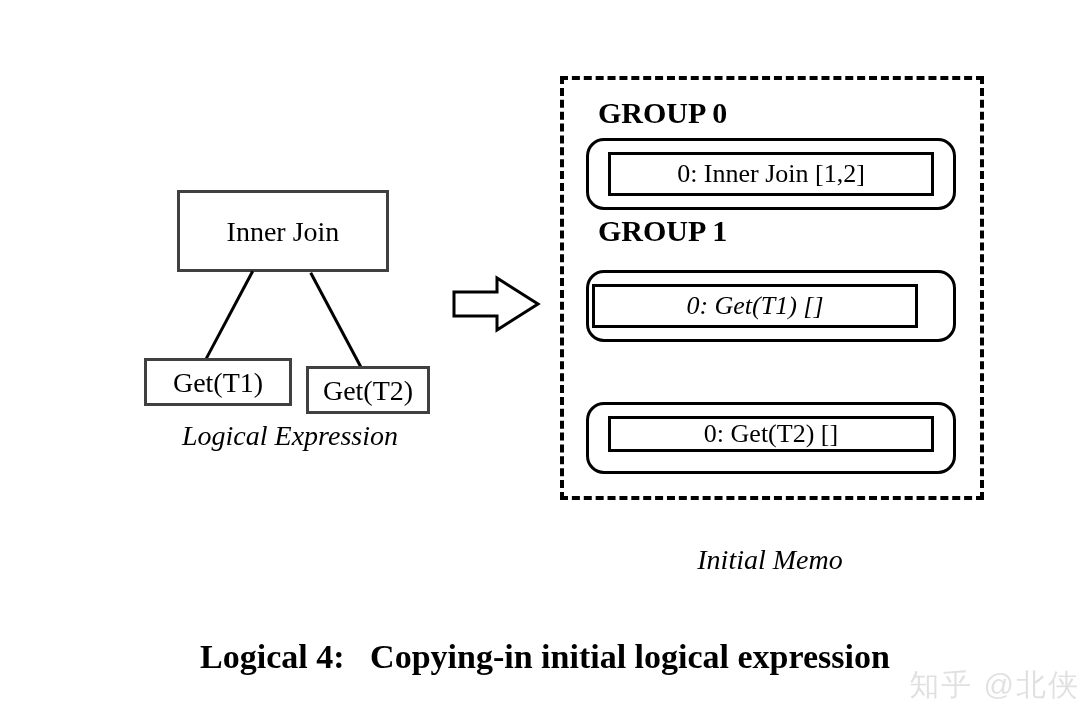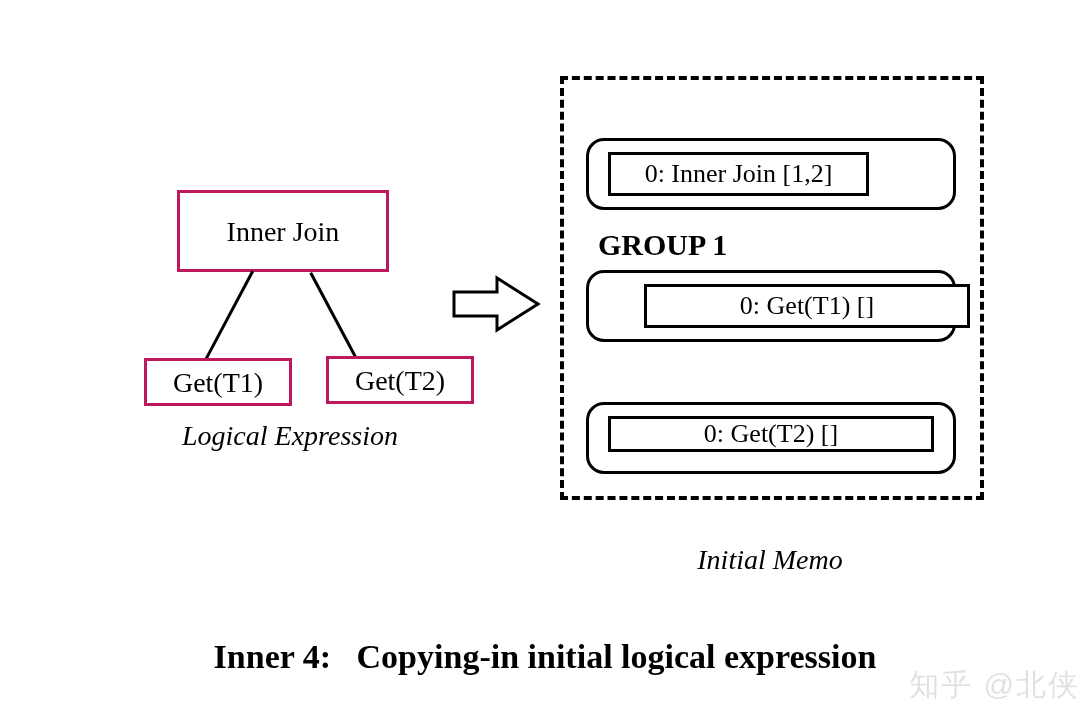--- a/index.html
+++ b/index.html
@@ -11,21 +11,21 @@
     font-family: Georgia, 'Times New Roman', serif;
     color: #000;
   }
   .canvas {
     position: relative;
     width: 1090px;
     height: 714px;
   }
   .box {
     position: absolute;
-    border: 3px solid #be185d;
+    border: 3px solid #404040;
     background: #fff;
     display: flex;
     flex-direction: column;
     align-items: center;
     justify-content: center;
     font-size: 28px;
     line-height: 1.25;
     box-sizing: border-box;
     padding: 4px 8px;
     text-align: center;
@@ -94,50 +94,51 @@
   <div class="box" style="left:177px; top:190px; width:212px; height:82px;">
     <span>Inner Join</span>
   </div>
 
   <div class="tree-line" style="left:254px; top:272px; width:110px; transform:rotate(118deg);"></div>
   <div class="tree-line" style="left:312px; top:272px; width:110px; transform:rotate(62deg);"></div>
 
   <div class="box" style="left:144px; top:358px; width:148px; height:48px;">
     <span>Get(T1)</span>
   </div>
-  <div class="box" style="left:306px; top:356px; width:148px; height:48px;margin-left:20px;">
+  <div class="box" style="left:306px; top:366px; width:124px; height:48px;">
     <span>Get(T2)</span>
   </div>
 
   <div class="label" style="left:150px; top:420px; width:280px;font-family:Liberation Serif, serif;">Logical Expression</div>
 
   <svg style="position:absolute; left:452px; top:274px; width:90px; height:60px;" viewBox="0 0 90 60">
     <polygon points="2,18 45,18 45,4 86,30 45,56 45,42 2,42" fill="#fff" stroke="#000" stroke-width="3" stroke-linejoin="miter"></polygon>
   </svg>
 
   <div class="memo-frame" style="left:560px; top:76px; width:424px; height:424px;"></div>
 
+  <div class="group-label" style="left:598px; top:96px;">GROUP 0</div>
   <div class="group-pill" style="left:586px; top:138px; width:370px; height:72px;"></div>
-  <div class="expr-box" style="left:608px; top:152px; width:261px; height:44px;">
+  <div class="expr-box" style="left:608px; top:152px; width:326px; height:44px;">
     <span>0: Inner Join [1,2]</span>
   </div>
 
-  <div class="group-label" style="left:598px; top:228px;">GROUP 1</div>
+  <div class="group-label" style="left:598px; top:214px;">GROUP 1</div>
   <div class="group-pill" style="left:586px; top:270px; width:370px; height:72px;"></div>
-  <div class="expr-box" style="left:644px; top:284px; width:326px; height:44px;">
+  <div class="expr-box" style="left:592px; top:284px; width:326px; height:44px;font-style:italic;">
     <span>0: Get(T1) []</span>
   </div>
 
   <div class="group-pill" style="left:586px; top:402px; width:370px; height:72px;"></div>
   <div class="expr-box" style="left:608px; top:416px; width:326px; height:36px;">
     <span>0: Get(T2) []</span>
   </div>
 
   <div class="label" style="left:620px; top:518px; width:300px;margin-top:26px;">Initial Memo</div>
 
   <div class="caption" style="left:0; top:638px;">
-    <span>Inner 4:</span>
+    <span>Logical 4:</span>
     <span>&nbsp;</span>
     <span>Copying-in initial logical expression</span>
   </div>
 
   <div class="watermark">知乎 @北侠</div>
 </div>
 
 </body></html>

